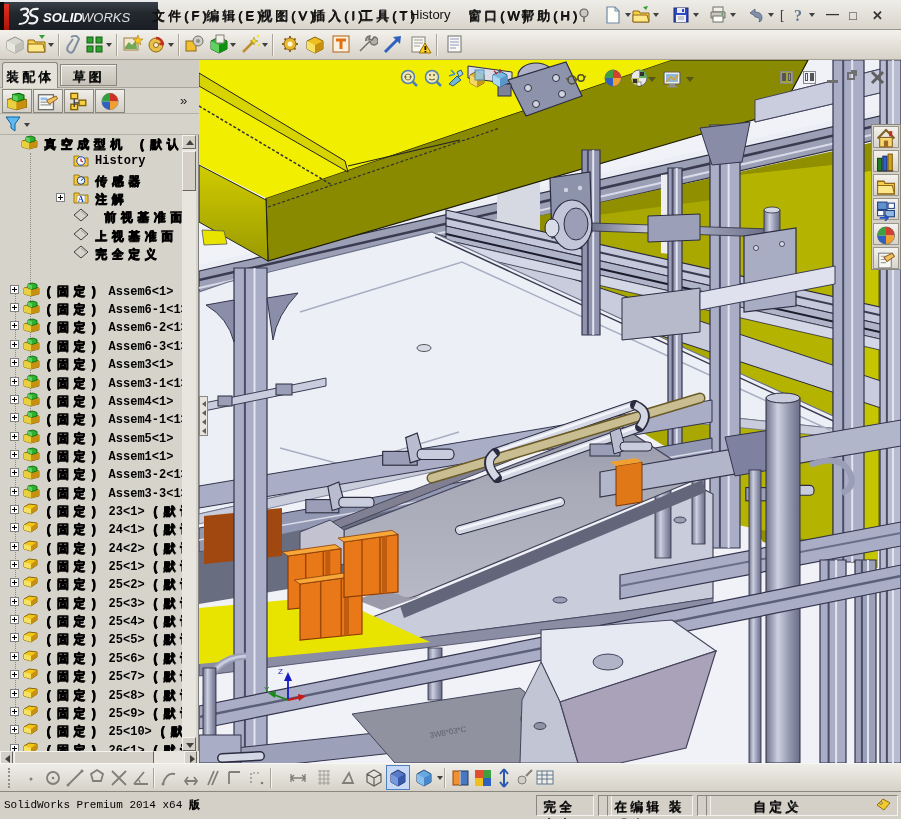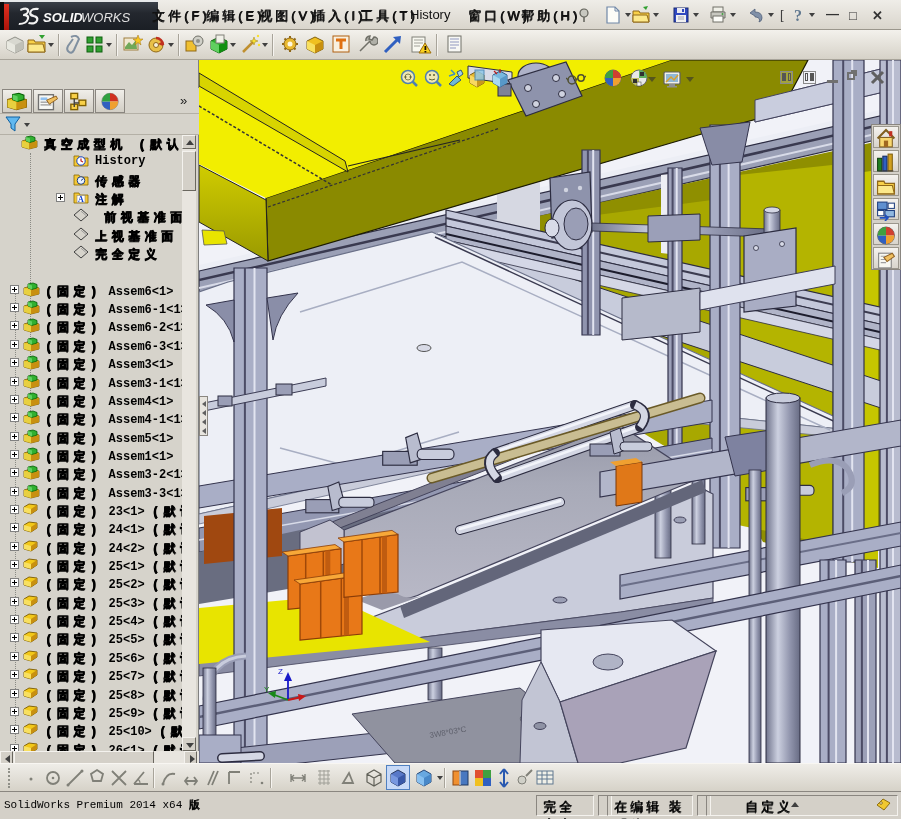--- a/index.html
+++ b/index.html
@@ -196,20 +196,24 @@
         <rect x="14.5" y="18" width="1.8" height="1.5" fill="#201000"></rect>
       </svg>
 <div style="position:absolute;left:436px;top:4px;width:2px;height:22px;border-left:1px solid #a8a49a;border-right:1px solid #f6f4f0"></div>
 <svg width="22" height="24" viewBox="0 0 22 24" style="position:absolute;left:444px;top:3px">
         <rect x="4" y="3" width="13" height="16" fill="#f8f8f4" stroke="#707068"></rect>
         <path d="M6 6 h9 M6 9 h9 M6 12 h9 M6 15 h6" stroke="#9098c0"></path>
       </svg>
     </div>
 
 <div id="lpanel">
+  <div id="tabs">
+        <div class="tab1 k2">装配体</div>
+        <div class="tab2 k2">草图</div>
+      </div>
   <div id="ptool">
      <div class="pbtn" style="left:2px"><svg width="22" height="19" style="margin:2px 3px" viewBox="0 0 17 15">
             <path d="M1 6 L8 4 L16 6 L16 12 L8 14 L1 12 Z" fill="#f0c020" stroke="#7a5a00" stroke-width="0.8"></path>
             <path d="M1 6 L8 8 L8 14 L1 12 Z" fill="#e8d040"></path>
             <path d="M8 8 L16 6 L16 12 L8 14 Z" fill="#c89010"></path>
             <path d="M5 2 L10 1 L14 2.5 L14 6 L9 7.5 L5 6 Z" fill="#30b030" stroke="#056005" stroke-width="0.8"></path>
             <path d="M5 2 L9 3.5 L9 7.5 L5 6Z" fill="#60d060"></path>
           </svg></div>
      <div class="pbtn" style="left:33px"><svg width="22" height="19" style="margin:2px 3px" viewBox="0 0 16 14">
             <rect x="1" y="2" width="11" height="11" fill="#f8f8f4" stroke="#707070"></rect>
@@ -1007,19 +1011,19 @@
         <path d="M3 9 h16 M3 13 h16 M8 5 v13 M13 5 v13" stroke="#607890"></path>
       </svg>
     </div>
 
 <div id="sbar">
   <span style="position:absolute;left:4px;top:5px;font-family:'Liberation Mono',monospace;font-size:11px">SolidWorks Premium 2014 x64 <span class="k">版</span></span>
   <span class="cell k2" style="left:536px;width:58px">完全定义</span>
   <span class="cell" style="left:598px;width:6px"></span>
   <span class="cell k2" style="left:607px;width:86px">在编辑 装配体</span>
   <span class="cell" style="left:697px;width:6px"></span>
-  <span class="cell" style="left:706px;width:192px"><span class="k2" style="margin-left:32px">自定义</span><span style="position:absolute;left:84px;top:6px;width:0;height:0;border-left:4px solid transparent;border-right:4px solid transparent;border-bottom:5px solid #404040"></span>
+  <span class="cell" style="left:706px;width:192px"><span class="k2" style="margin-left:40px">自定义</span><span style="position:absolute;left:84px;top:6px;width:0;height:0;border-left:4px solid transparent;border-right:4px solid transparent;border-bottom:5px solid #404040"></span>
   <svg width="18" height="15" style="position:absolute;right:4px;top:1px" viewBox="0 0 18 15">
           <path d="M2 8 L8 2 L15 6 L9 13 Z" fill="#f0c830" stroke="#907010" stroke-width="1"></path>
           <circle cx="6" cy="6" r="1.3" fill="#fff" stroke="#907010"></circle>
         </svg></span>
 </div>
 
 </div>
 </body></html>

